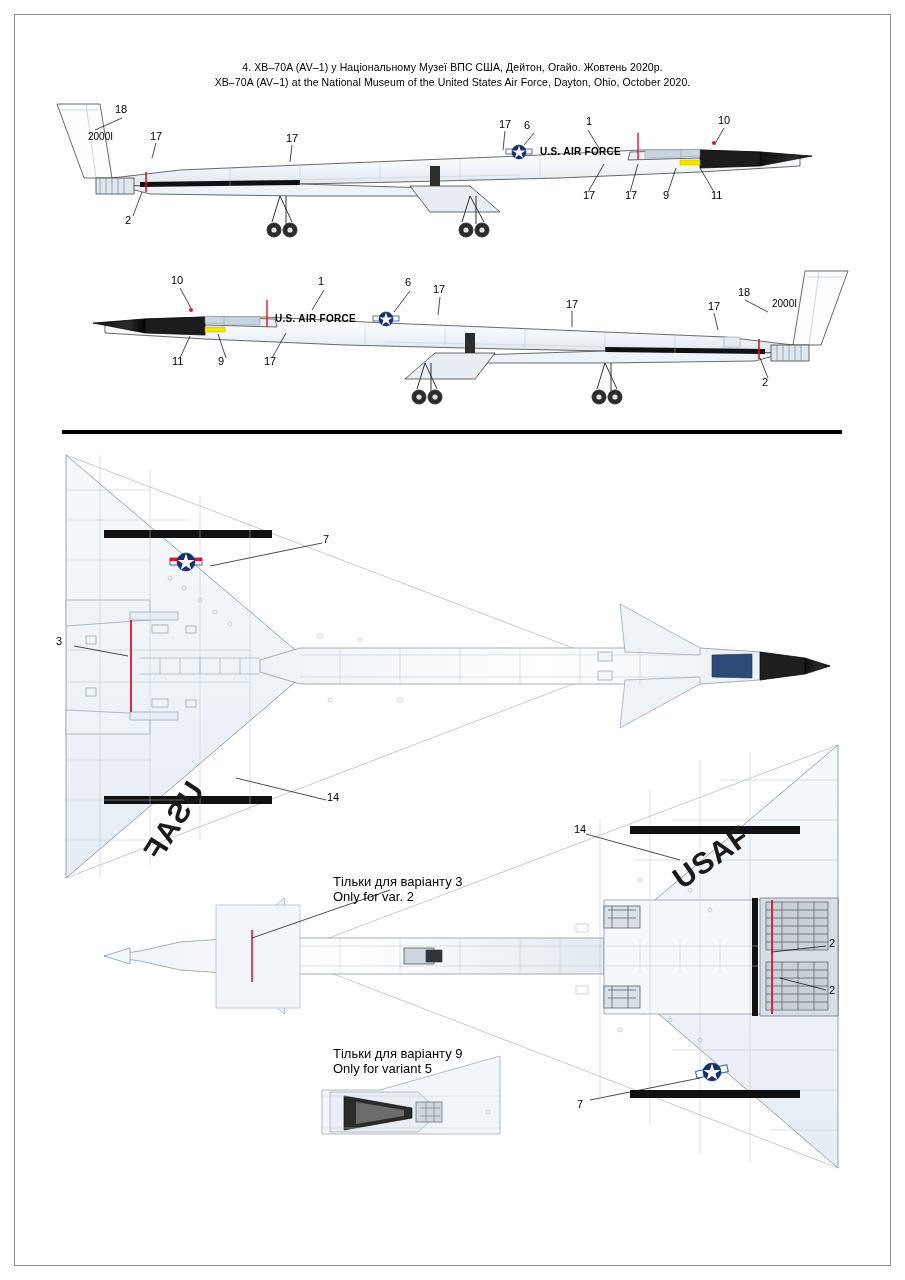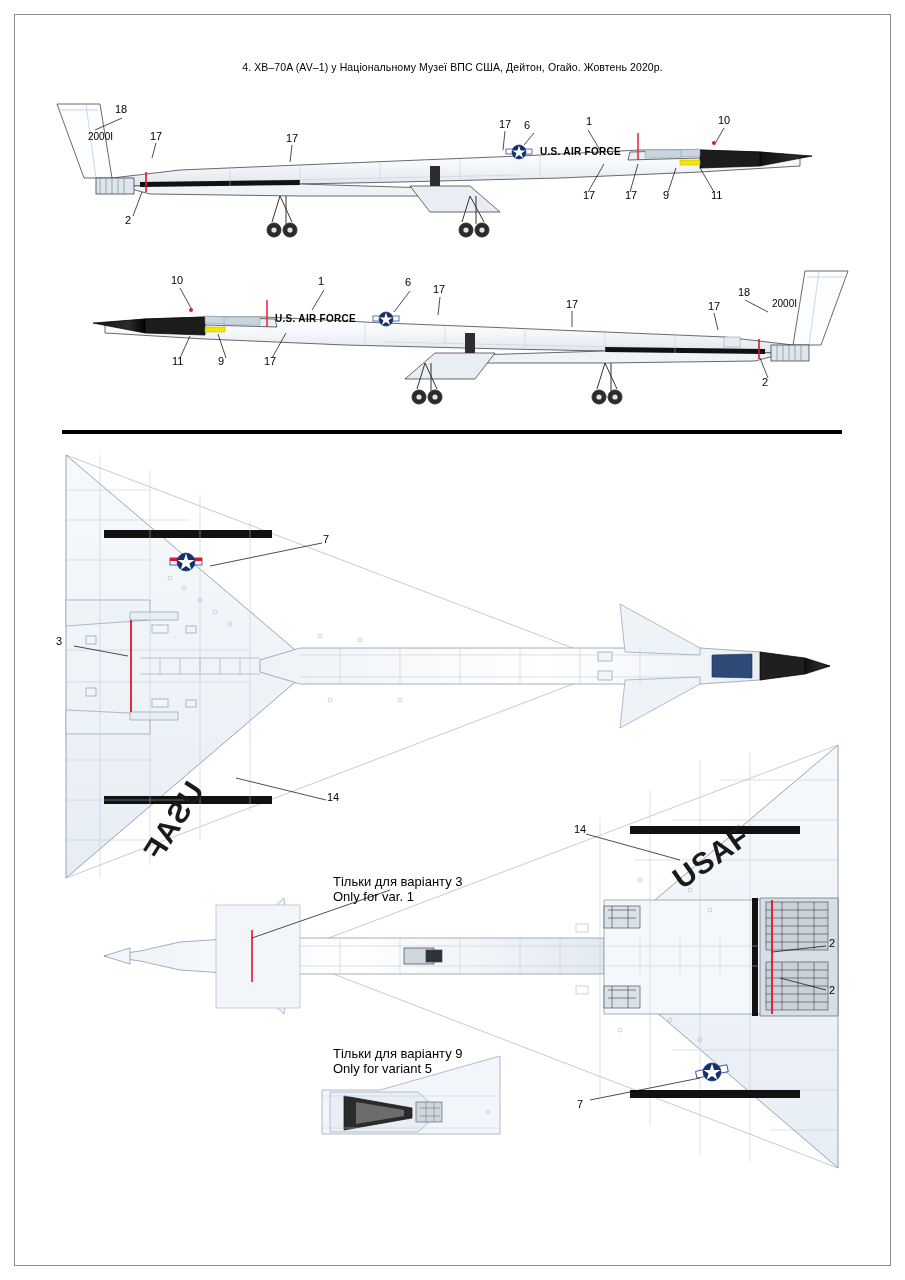--- a/index.html
+++ b/index.html
@@ -15,20 +15,21 @@
   .vecwrap{position:absolute;left:0;top:0;width:905px;height:1280px;pointer-events:none;}
 </style>
 </head>
 <body>
 
 <div class="page">
   <div class="page-border"></div>
 
   <div class="title">
     <div>4. XB–70A (AV–1) у Національному Музеї ВПС США, Дейтон, Огайо. Жовтень 2020р.</div>
+    <div class="l2">XB–70A (AV–1) at the National Museum of the United States Air Force, Dayton, Ohio, October 2020.</div>
   </div>
 
   <div class="divider"></div>
 
   <div class="vecwrap">
   <svg width="905" height="1280" viewBox="0 0 905 1280" xmlns="http://www.w3.org/2000/svg">
     <defs>
       <linearGradient id="fus" x1="0" y1="0" x2="0" y2="1">
         <stop offset="0%" stop-color="#ffffff"></stop>
         <stop offset="45%" stop-color="#f4f7fa"></stop>
@@ -392,19 +393,19 @@
   <div class="cal" style="left:56px;top:635px">3</div>
   <div class="cal" style="left:327px;top:791px">14</div>
 
   <div class="cal" style="left:574px;top:823px">14</div>
   <div class="cal" style="left:829px;top:937px">2</div>
   <div class="cal" style="left:829px;top:984px">2</div>
   <div class="cal" style="left:577px;top:1098px">7</div>
 
   <div class="note" style="left:333px;top:874px">
     <div>Тільки для варіанту 3</div>
-    <div>Only for var. 1</div>
+    <div>Only for var. 2</div>
   </div>
   <div class="note" style="left:333px;top:1046px">
     <div>Тільки для варіанту 9</div>
     <div>Only for variant 5</div>
   </div>
 </div>
 
 </body></html>

